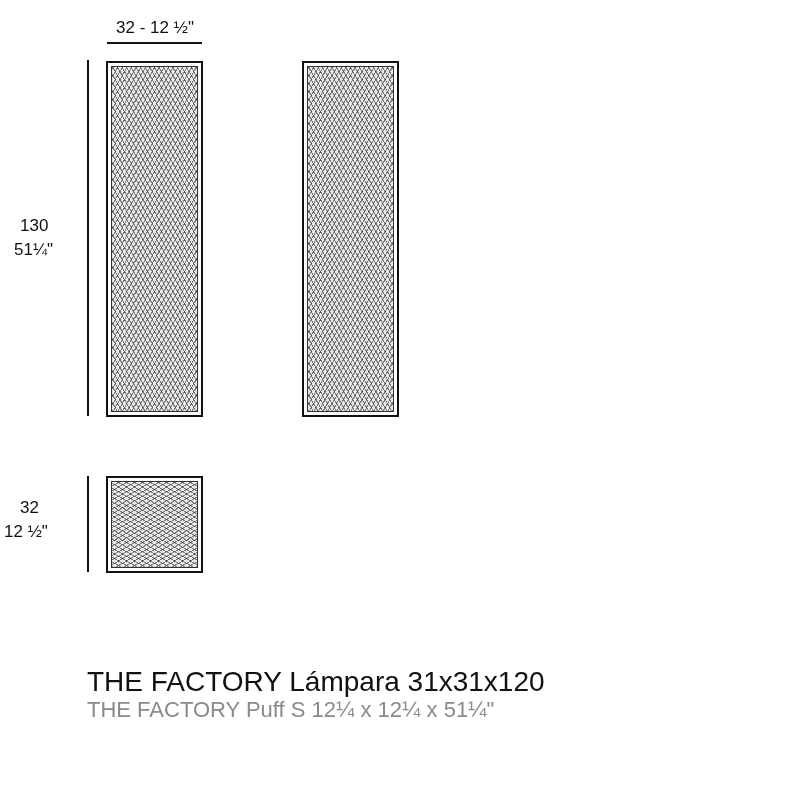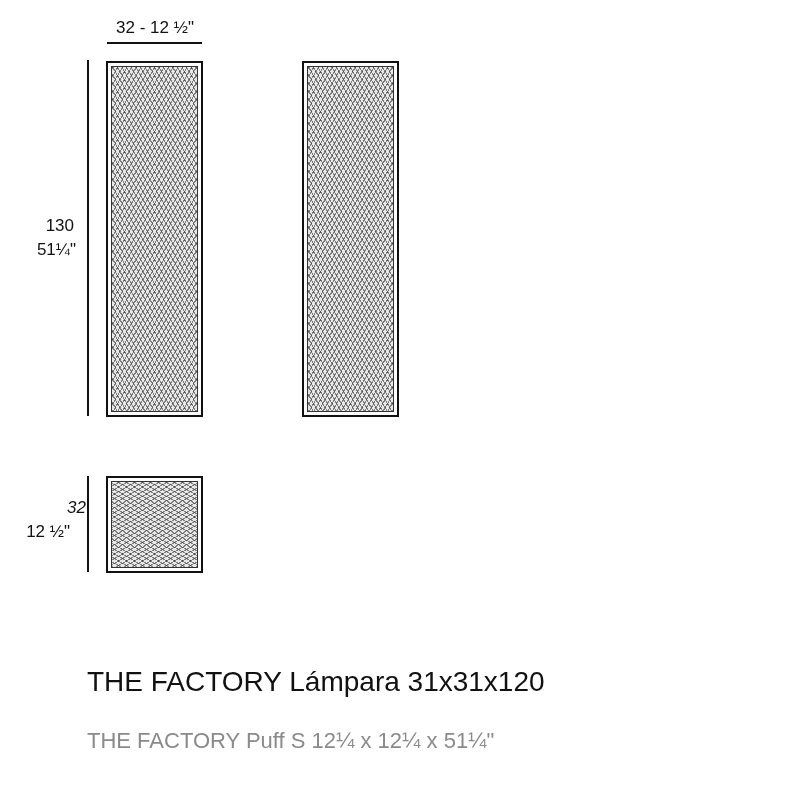--- a/index.html
+++ b/index.html
@@ -1,19 +1,19 @@
 <!DOCTYPE html>
 <html><head>
 <meta charset="utf-8">
 <style>
   html, body { margin:0; padding:0; background:#ffffff; }
   body { width:801px; height:801px; position:relative; overflow:hidden;
          font-family:"Liberation Sans", sans-serif; color:#111; }
   .abs { position:absolute; }
-  .dimtxt { font-size:17px; line-height:22px; color:#111; text-align:right; }
+  .dimtxt { font-size:17px; line-height:22px; color:#111; text-align:left; }
   .dimline { background:#111; }
   .panel { position:absolute; box-sizing:border-box; border:2px solid #111; background:#fff; }
   .panel .inner { position:absolute; left:3px; right:3px; top:3px; bottom:3px;
     border:1px solid #333;
     background-color:#e8e8e8;
     background-image:
       repeating-linear-gradient(60deg, rgba(40,40,40,.55) 0 1px, transparent 1px 4px),
       repeating-linear-gradient(-60deg, rgba(40,40,40,.55) 0 1px, transparent 1px 4px);
   }
   .panel.wide .inner {
@@ -35,22 +35,22 @@
 <div class="abs dimline" style="left:87px; top:60px; width:2px; height:356px;"></div>
 
 <div class="panel" style="left:106px; top:61px; width:97px; height:356px;">
   <div class="inner"></div>
 </div>
 
 <div class="panel" style="left:302px; top:61px; width:97px; height:356px;">
   <div class="inner"></div>
 </div>
 
-<div class="abs dimtxt" style="left:36px; top:497px; width:50px;font-style:italic;">32</div>
+<div class="abs dimtxt" style="left:20px; top:497px; width:50px;">32</div>
 <div class="abs dimtxt" style="left:4px; top:521px; width:66px;">12 ½"</div>
 <div class="abs dimline" style="left:87px; top:476px; width:2px; height:96px;"></div>
 
 <div class="panel wide" style="left:106px; top:476px; width:97px; height:97px;">
   <div class="inner"></div>
 </div>
 
 <div class="abs title1" style="left:87px; top:666px;">THE FACTORY Lámpara 31x31x120</div>
-<div class="abs title2" style="left:87px; top:697px;margin-top:31px;">THE FACTORY Puff S 12¼ x 12¼ x 51¼"</div>
+<div class="abs title2" style="left:87px; top:697px;">THE FACTORY Puff S 12¼ x 12¼ x 51¼"</div>
 
 </body></html>

